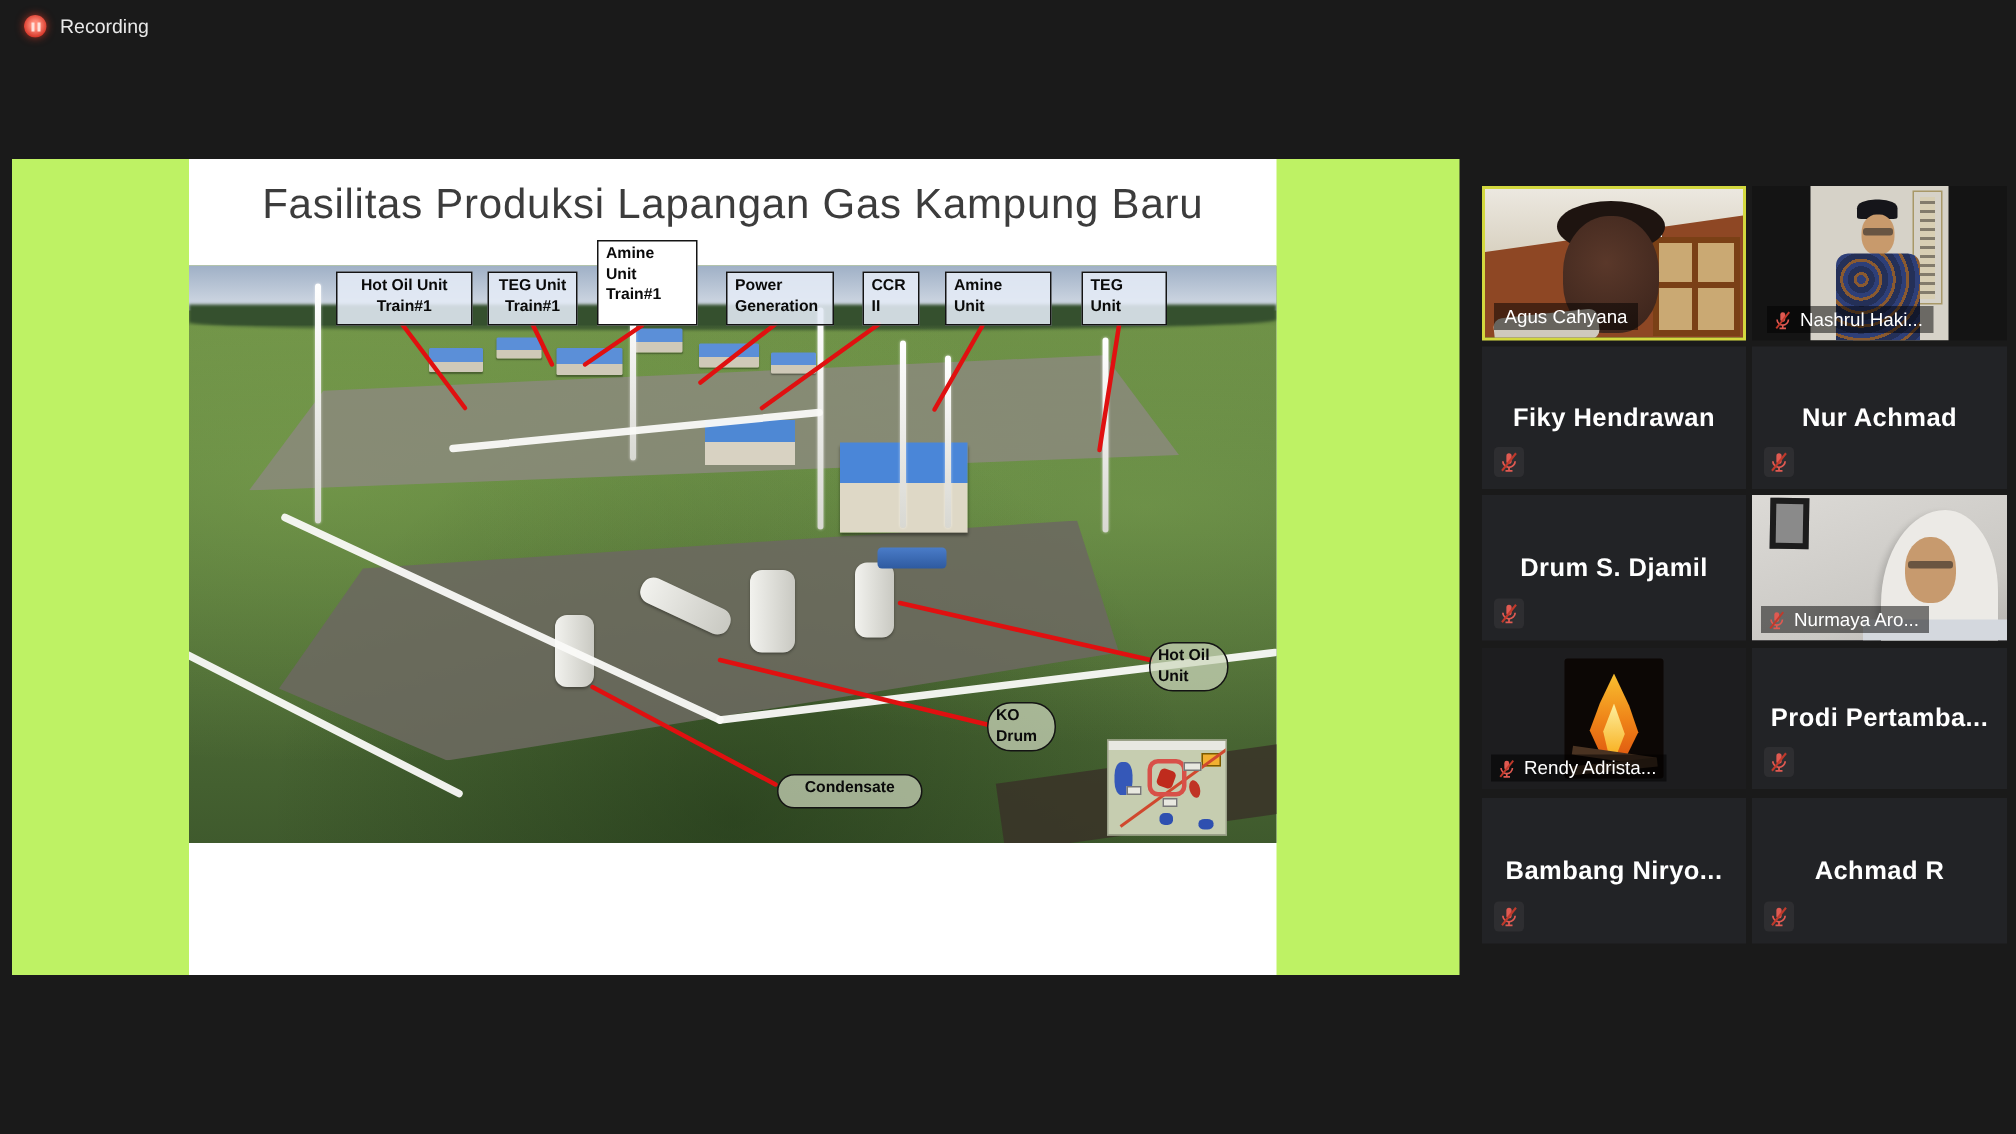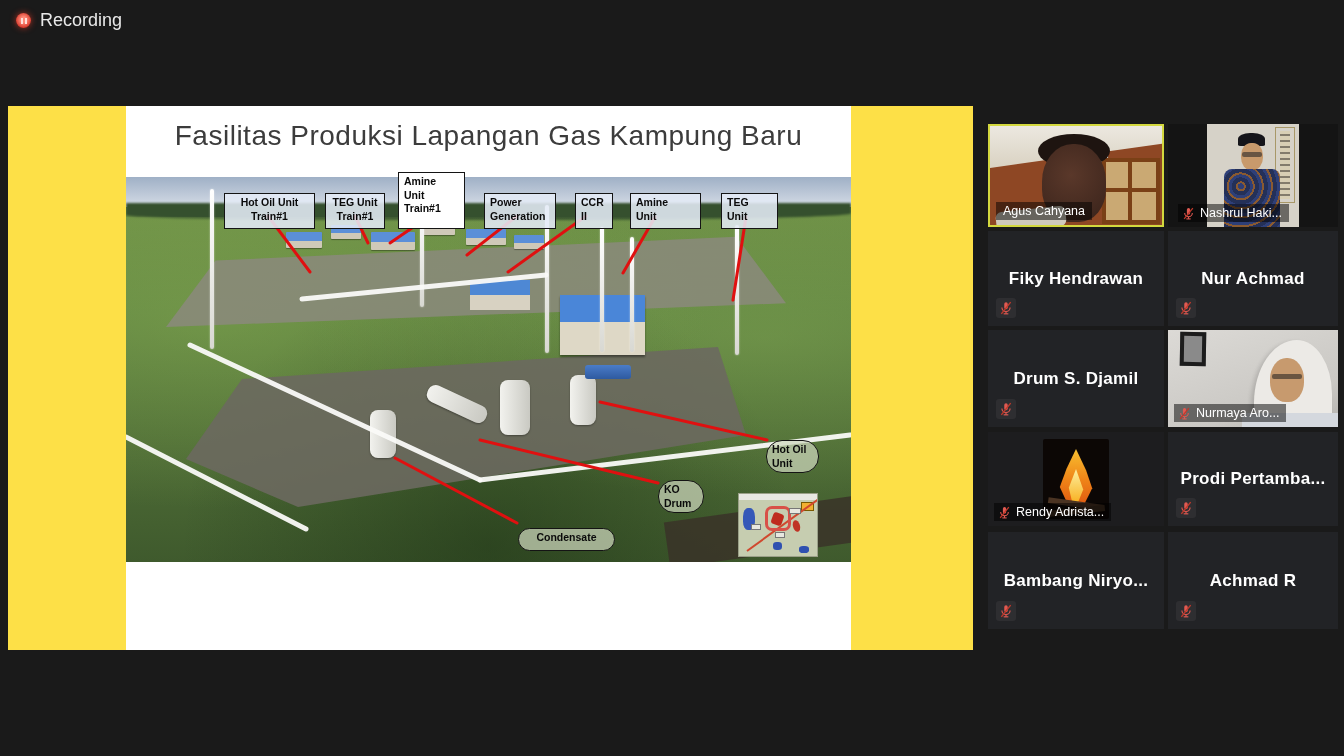--- a/index.html
+++ b/index.html
@@ -5,24 +5,24 @@
   * { margin:0; padding:0; box-sizing:border-box; }
   html,body { width:1344px; height:756px; background:#1a1a1a; overflow:hidden;
               font-family:"Liberation Sans", sans-serif; position:relative; }
 
   
   .rec-wrap { position:absolute; left:16px; top:10px; display:flex; align-items:center; gap:9px; }
   .rec-dot { width:15px; height:15px; border-radius:50%;
              background:radial-gradient(circle at 50% 45%, #ff8a78 0 25%, #d83a2c 70%, #a82418 100%);
              box-shadow:0 0 6px rgba(230,60,40,.7); display:flex; align-items:center; justify-content:center; gap:2px; }
   .rec-dot i { display:block; width:2px; height:6px; background:#ffe0da; }
-  .rec-label { color:#e9e9e9; font-size:18px; }
-
-  
-  .stage { position:absolute; left:8px; top:106px; width:965px; height:544px; background:#fde047; }
+  .rec-label { color:#e9e9e9; font-size:13px; }
+
+  
+  .stage { position:absolute; left:8px; top:106px; width:965px; height:544px; background:#bef264; }
   .slide { position:absolute; left:118px; top:0; width:725px; height:544px; background:#ffffff; }
   .slide-title { position:absolute; left:0; top:14px; width:100%; text-align:center;
                  font-size:28px; color:#3c3c3c; letter-spacing:.5px; }
 
   
   .photo { position:absolute; left:0; top:71px; width:725px; height:385px; overflow:hidden;
            background:linear-gradient(#729448 0%, #5e8140 35%, #4e6c36 70%, #3f5a2d 100%); }
   .sky { position:absolute; left:0; top:0; width:100%; height:30px;
          background:linear-gradient(#9fb0c6, #d5dce6); }
   .treeline { position:absolute; left:0; top:26px; width:100%; height:17px; background:#35502e;
@@ -67,21 +67,21 @@
   .map-dot1 { position:absolute; left:34px; top:48px; width:9px; height:8px; background:#2e50b0; border-radius:40%; }
   .map-dot2 { position:absolute; left:60px; top:52px; width:10px; height:7px; background:#2e50b0; border-radius:40%; }
   .map-line { position:absolute; left:8px; top:56px; width:88px; height:2px; background:#d0482e;
               transform:rotate(-36deg); transform-origin:left center; }
   .map-box { position:absolute; background:#e8e8e0; border:1px solid #777; }
 
   
   .overlay-svg { position:absolute; left:0; top:0; width:725px; height:544px; pointer-events:none; }
   .unit-label { position:absolute; border:1.5px solid #141414; background:rgba(228,235,246,.88);
                 font-size:10.5px; font-weight:bold; color:#0a0a0a; line-height:1.3;
-                padding:2px 5px; white-space:pre-line; text-align:left; z-index:6;margin-top:12px; }
+                padding:2px 5px; white-space:pre-line; text-align:left; z-index:6; }
   .unit-label.center { text-align:center; }
   .unit-label.on-grass { background:rgba(205,215,188,.72);border-radius:16px; }
 
   
   .tile { position:absolute; background:#222326; overflow:hidden; }
   .tile .center-name { position:absolute; inset:0; display:flex; align-items:center; justify-content:center;
                        color:#fff; font-weight:bold; font-size:17px; letter-spacing:.3px; text-align:center; }
   .mic-badge { position:absolute; left:8px; bottom:8px; width:20px; height:20px; background:#2e2e31;
                border-radius:3px; display:flex; align-items:center; justify-content:center; z-index:4; }
   .mic-badge svg { width:14px; height:14px; }

